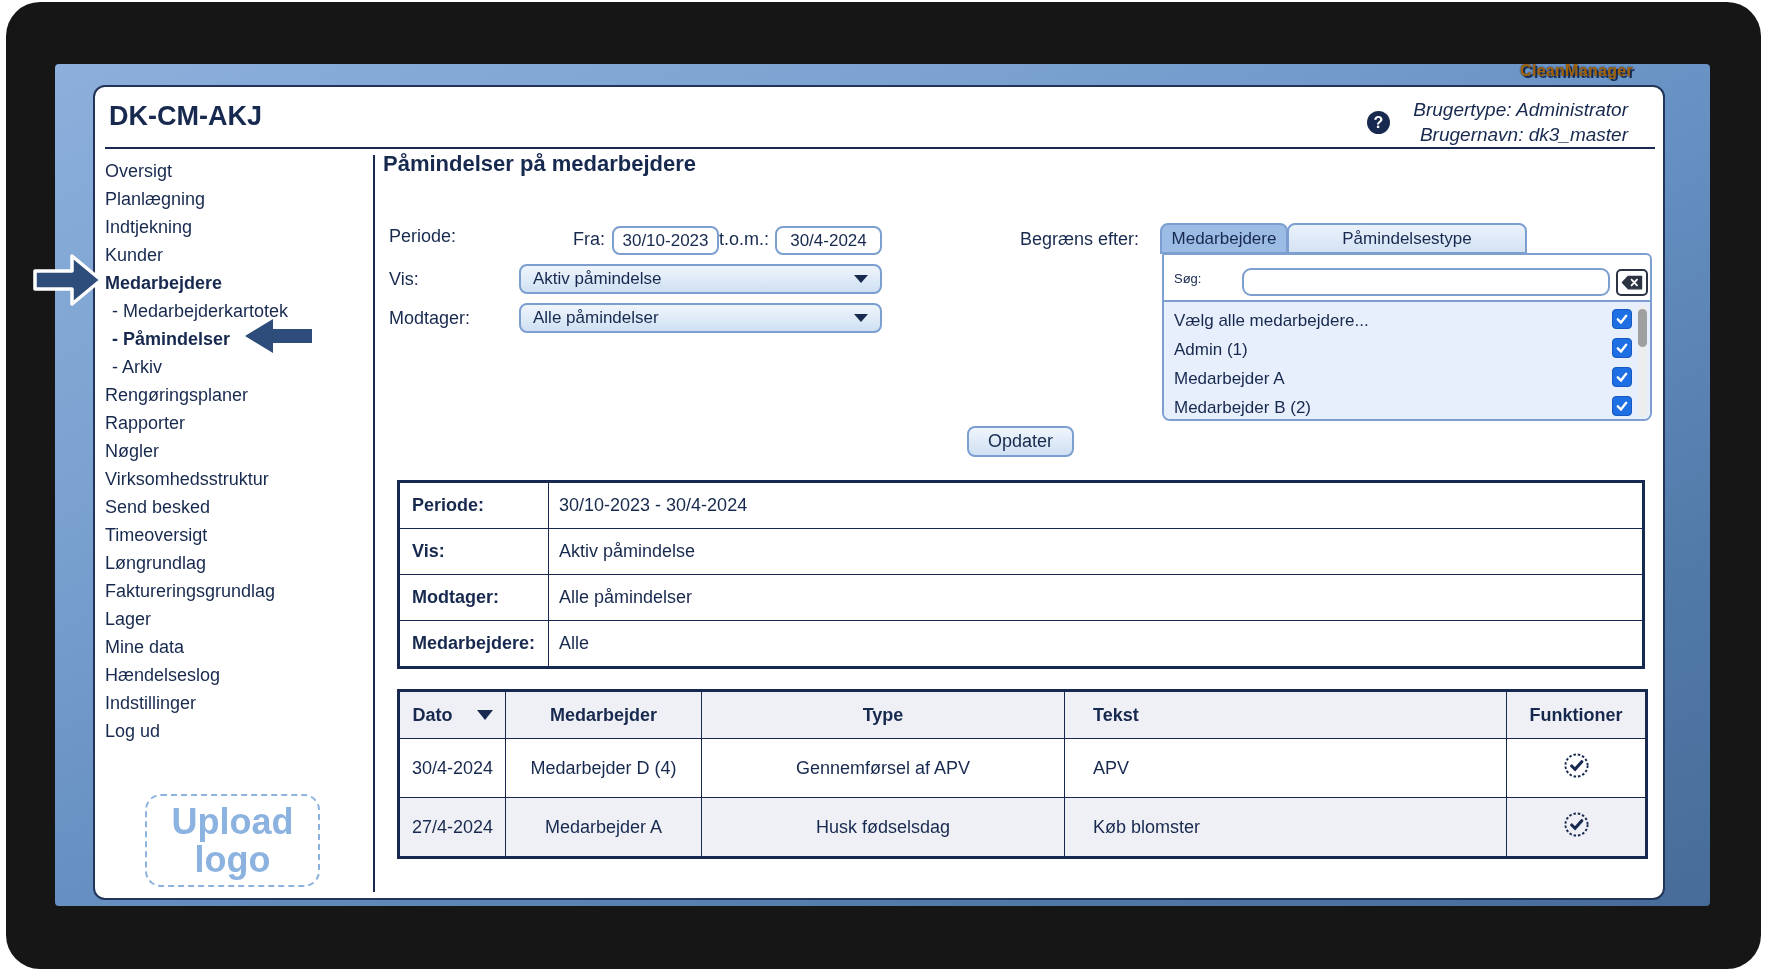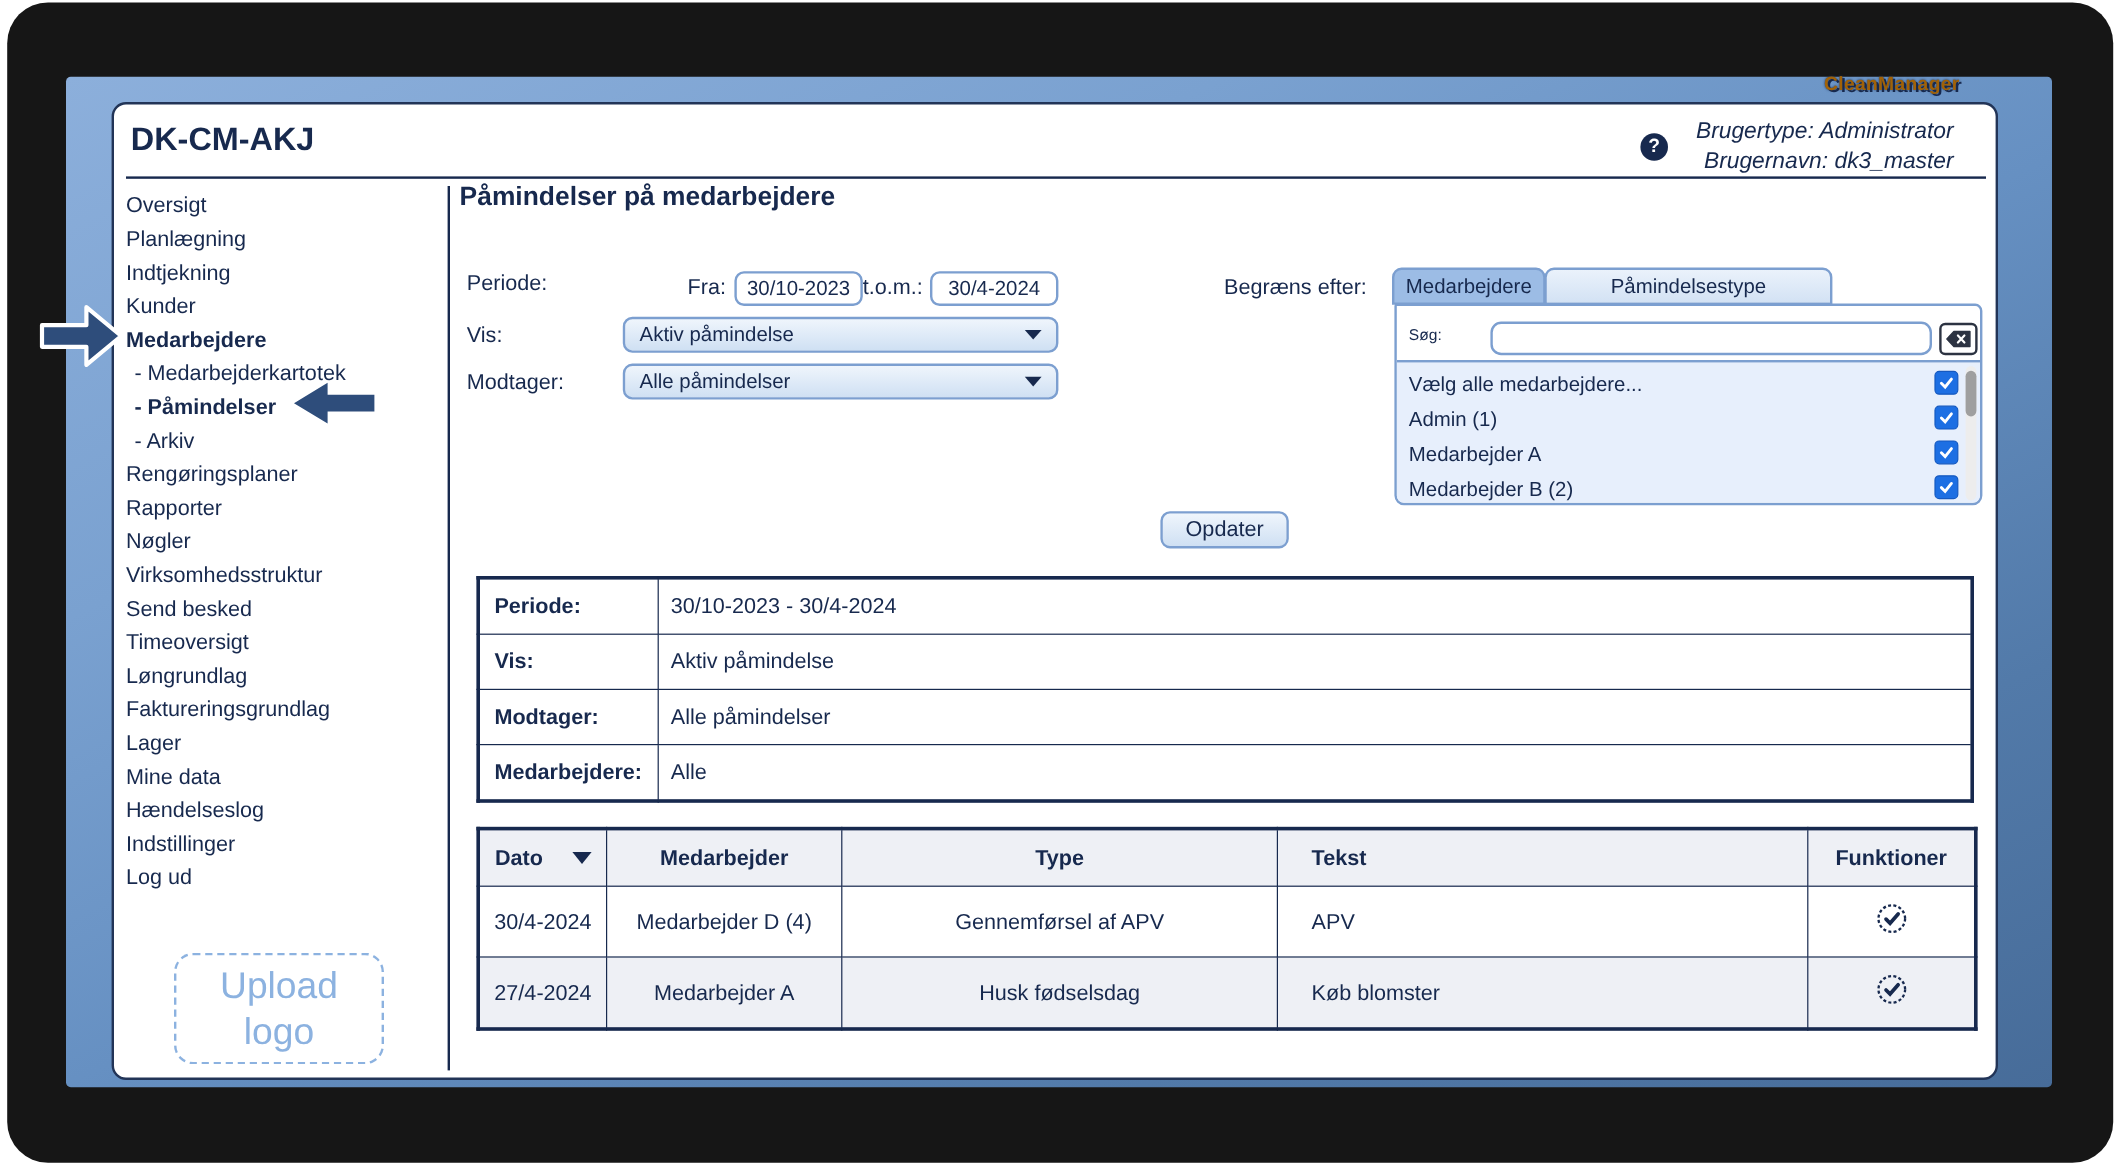--- a/index.html
+++ b/index.html
@@ -18,22 +18,22 @@
   .help-icon{left:1272px;top:24px;width:23px;height:23px;border-radius:50%;background:var(--navy,#17294e);
              color:#fff;font-size:16px;font-weight:bold;display:flex;align-items:center;justify-content:center;cursor:pointer;}
   .user-lines{right:35px;top:10px;text-align:right;font-style:italic;font-size:19px;line-height:25px;}
   .rule{left:10px;right:8px;top:60px;height:2px;background:var(--navy,#17294e);}
   
   .sidebar{left:10px;top:70px;width:265px;}
   .nav-item{height:28px;line-height:28px;font-size:18px;white-space:nowrap;cursor:pointer;}
   .nav-item.bold{font-weight:bold;}
   .nav-item.sub{padding-left:7px;}
   .upload-logo{left:50px;top:707px;width:175px;height:93px;border:2px dashed var(--upload-blue,#8cb2e0);
-               border-radius:16px;color:var(--upload-blue,#8cb2e0);font-size:31px;line-height:38px;
-               display:flex;flex-direction:column;align-items:center;justify-content:center;cursor:pointer;box-sizing:border-box;}
+               border-radius:16px;color:var(--upload-blue,#8cb2e0);font-size:36px;line-height:38px;
+               display:flex;flex-direction:column;align-items:center;justify-content:center;cursor:pointer;box-sizing:border-box;font-weight:bold;}
   .vdivider{left:278px;top:68px;width:2px;height:737px;background:var(--navy,#17294e);}
   
   .heading{left:288px;top:64px;font-size:22px;font-weight:bold;}
   .flabel{font-size:18px;}
   .r{text-align:right;}
   .date-input{box-sizing:border-box;width:107px;height:29px;border:2px solid var(--accent-border,#7c9fd0);
               border-radius:8px;font-family:inherit;font-size:17px;color:var(--navy,#17294e);
               text-align:center;background:#fff;outline:none;}
   .dropdown{box-sizing:border-box;width:363px;height:30px;border:2px solid var(--accent-border,#7c9fd0);
             border-radius:8px;background:linear-gradient(#eff5fc,#cfe0f3);display:flex;align-items:center;

